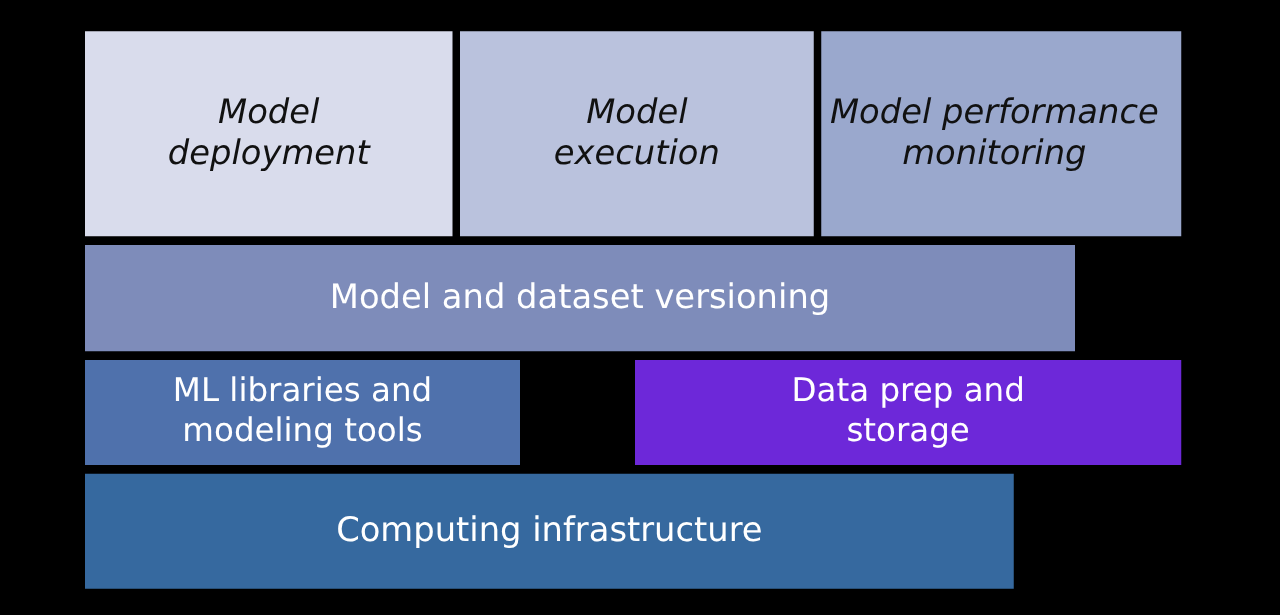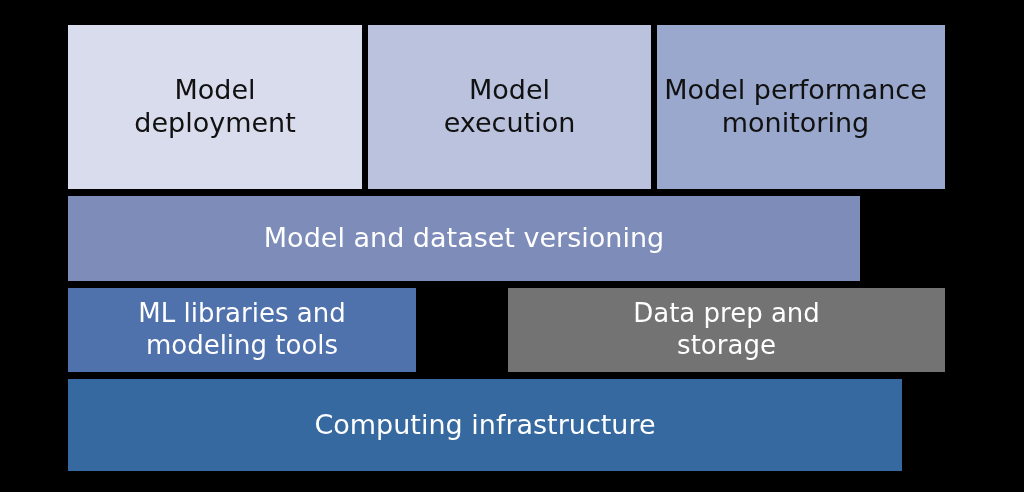--- a/index.html
+++ b/index.html
@@ -39,20 +39,21 @@
     padding: 0 4px;
     box-sizing: border-box;
   }
 
   
   .row1 {
     top: 25px;
     height: 164px;
     font-size: 27px;
     color: #111111;
+    font-style: italic;
   }
   #box-model-deployment {
     left: 68px;
     width: 294px;
     background: #d9dcec;
   }
   #box-model-execution {
     left: 368px;
     width: 283px;
     background: #bac2dd;
@@ -86,28 +87,28 @@
     color: #ffffff;
   }
   #box-ml-libraries-modeling-tools {
     left: 68px;
     width: 348px;
     background: #4f71ac;
   }
   #box-data-prep-storage {
     left: 508px;
     width: 437px;
-    background: #737373;
+    background: #6d28d9;
   }
 
   
   #box-computing-infrastructure {
     left: 68px;
     top: 379px;
-    width: 834px;
+    width: 743px;
     height: 92px;
     background: #36699f;
     font-size: 27px;
     color: #ffffff;
   }
 </style>
 </head>
 <body>
 
 <div id="stack-diagram">

